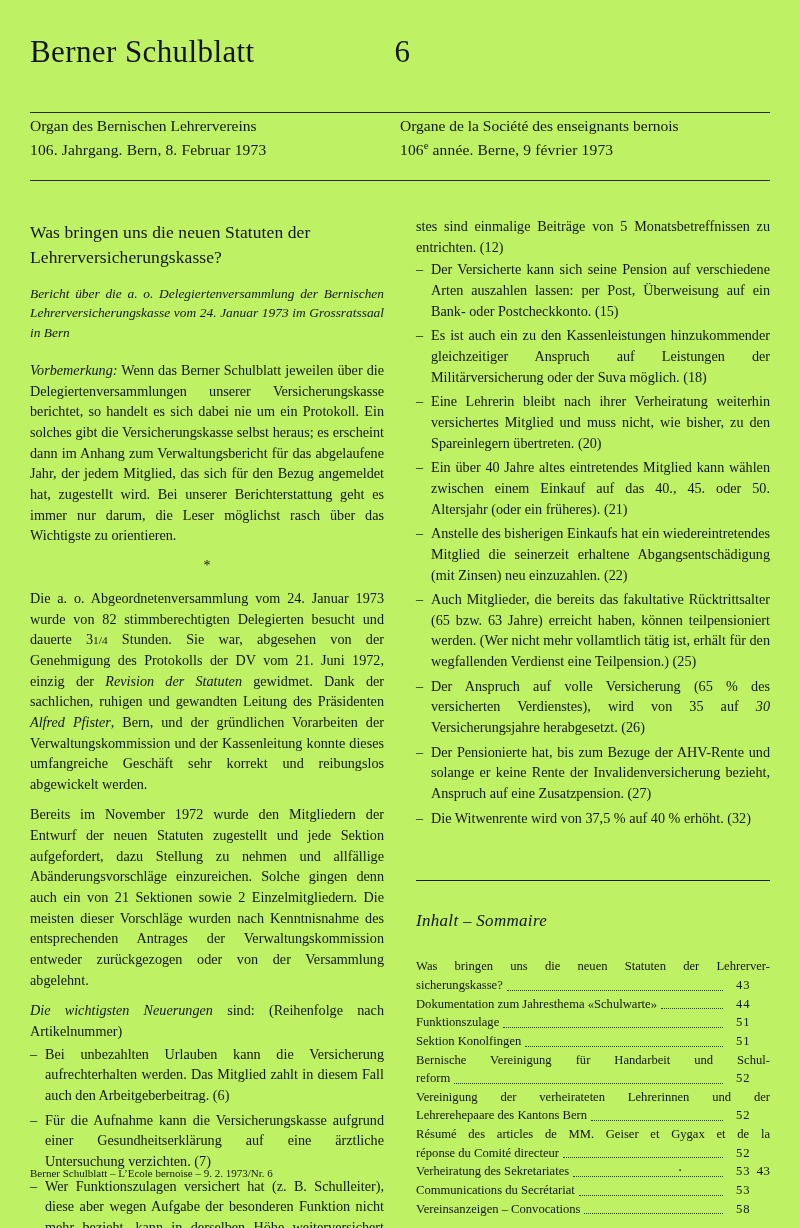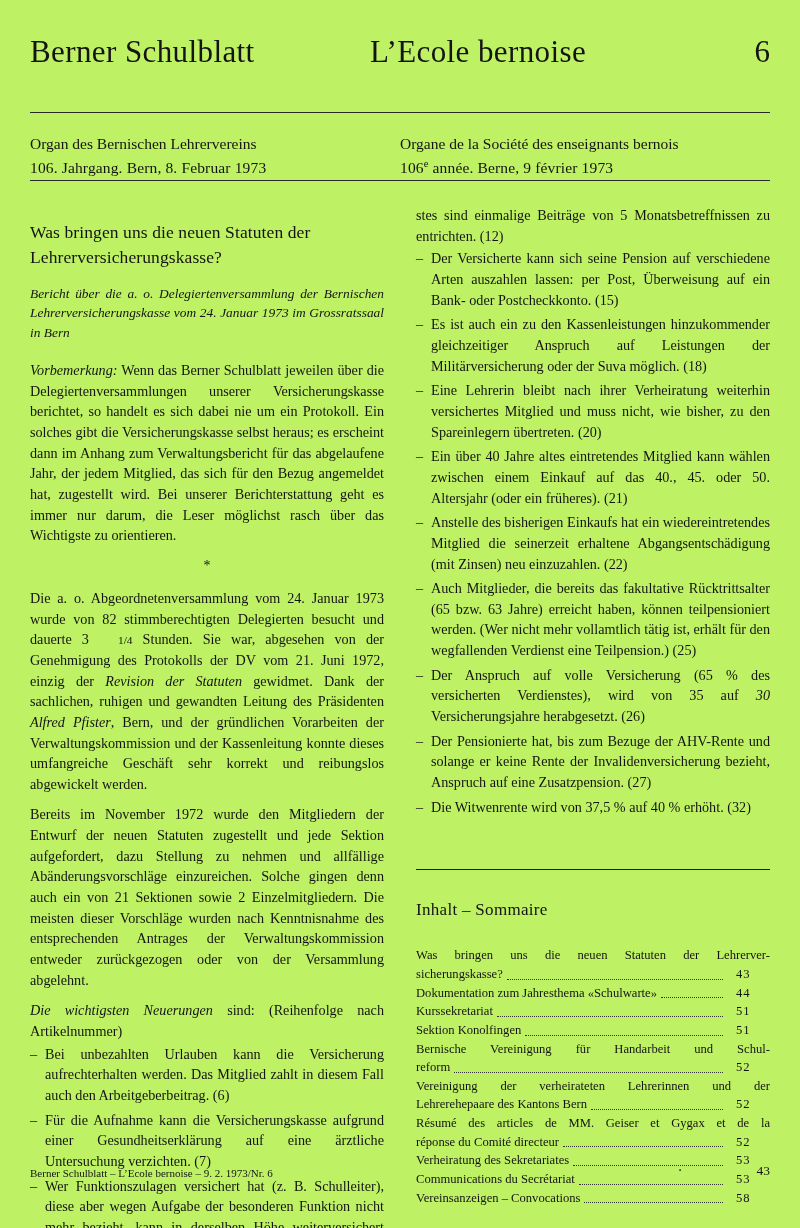--- a/index.html
+++ b/index.html
@@ -51,21 +51,21 @@
     width: 740px;
     height: 1px;
     background: #2a2a2a;
   }
   .rule.top { top: 112px; }
   .rule.bottom { top: 180px; }
 
   .subhead {
     position: absolute;
     left: 30px;
-    top: 132px;
+    top: 114px;
     width: 740px;
     display: flex;
     font-family: Liberation Serif, serif;
   }
   .subhead-col { width: 370px; font-size: 15.5px; line-height: 1.52; }
   .subhead-col .l2 { letter-spacing: .15px; }
   .subhead-col sup { font-size: .68em; vertical-align: super; }
 
   
   .columns {
@@ -125,33 +125,34 @@
     text-align: justify;
     margin-bottom: 4px;
   }
   ul.dashlist li .dash {
     position: absolute;
     left: 0;
     top: 0;
   }
   ul.dashlist li em { font-style: italic; }
 
-  .frac { font-size: .8em; padding-left: 29px; }
+  .frac { font-size: .8em; }
 
   
   .toc-rule {
     height: 1px;
     background: #1c1c1c;
     margin: 24px 0 30px 0;
   }
   h2.toc-title {
     font-size: 17px;
     font-weight: normal;
     margin: 0 0 26px 0;
     letter-spacing: .3px;
+    font-style: italic;
   }
   .toc-list { font-size: 12.6px; line-height: 1.48; }
   .toc-entry {
     display: flex;
     align-items: flex-end;
     margin-bottom: 0px;
   }
   .toc-text {
     flex: 0 1 auto;
     text-align: justify;
@@ -194,21 +195,20 @@
   .footer-center { width: 60px; text-align: center; font-size: 14px; }
   .footer-right { width: 60px; text-align: right; font-size: 13.5px; }
 </style>
 </head>
 <body>
 
 <div class="page">
 
   <div class="masthead">
     <div class="masthead-de">Berner Schulblatt</div>
-    <div class="masthead-fr">L’Ecole bernoise</div>
     <div class="masthead-issue">6</div>
   </div>
 
   <div class="rule top"></div>
 
   <div class="subhead">
     <div class="subhead-col">
       <div>Organ des Bernischen Lehrervereins</div>
       <div class="l2">106. Jahrgang. Bern, 8. Februar 1973</div>
     </div>
@@ -241,21 +241,21 @@
       <ul class="dashlist">
         <li><span class="dash">–</span><span>Bei unbezahlten Urlauben kann die Versicherung aufrechterhalten werden. Das Mitglied zahlt in diesem Fall auch den Arbeitgeberbeitrag. (6)</span></li>
         <li><span class="dash">–</span><span>Für die Aufnahme kann die Versicherungskasse aufgrund einer Gesundheitserklärung auf eine ärztliche Untersuchung verzichten. (7)</span></li>
         <li><span class="dash">–</span><span>Wer Funktionszulagen versichert hat (z. B. Schulleiter), diese aber wegen Aufgabe der besonderen Funktion nicht mehr bezieht, kann in derselben Höhe weiterversichert bleiben, wenn die Funktionszulage wenigstens 10 Jahre versichert war und die Abgabe der Funktion im Maximum 5 Jahre vor dem fakultativen Rücktrittsalter erfolgt. (11)</span></li>
 
       </ul>
     </div>
 
     <div class="col">
 
-      <p class="body tight" style="">stes sind einmalige Beiträge von 5 Monatsbetreffnissen zu entrichten. (12)</p>
+      <p class="body tight" style="margin-top:11px;">stes sind einmalige Beiträge von 5 Monatsbetreffnissen zu entrichten. (12)</p>
 
       <ul class="dashlist">
         <li><span class="dash">–</span><span>Der Versicherte kann sich seine Pension auf verschiedene Arten auszahlen lassen: per Post, Überweisung auf ein Bank- oder Postcheckkonto. (15)</span></li>
         <li><span class="dash">–</span><span>Es ist auch ein zu den Kassenleistungen hinzukommender gleichzeitiger Anspruch auf Leistungen der Militärversicherung oder der Suva möglich. (18)</span></li>
         <li><span class="dash">–</span><span>Eine Lehrerin bleibt nach ihrer Verheiratung weiterhin versichertes Mitglied und muss nicht, wie bisher, zu den Spareinlegern übertreten. (20)</span></li>
         <li><span class="dash">–</span><span>Ein über 40 Jahre altes eintretendes Mitglied kann wählen zwischen einem Einkauf auf das 40., 45. oder 50. Altersjahr (oder ein früheres). (21)</span></li>
         <li><span class="dash">–</span><span>Anstelle des bisherigen Einkaufs hat ein wiedereintretendes Mitglied die seinerzeit erhaltene Abgangsentschädigung (mit Zinsen) neu einzuzahlen. (22)</span></li>
         <li><span class="dash">–</span><span>Auch Mitglieder, die bereits das fakultative Rücktrittsalter (65 bzw. 63 Jahre) erreicht haben, können teilpensioniert werden. (Wer nicht mehr vollamtlich tätig ist, erhält für den wegfallenden Verdienst eine Teilpension.) (25)</span></li>
         <li><span class="dash">–</span><span>Der Anspruch auf volle Versicherung (65 % des versicherten Verdienstes), wird von 35 auf </span><em>30</em><span> Versicherungsjahre herabgesetzt. (26)</span></li>
         <li><span class="dash">–</span><span>Der Pensionierte hat, bis zum Bezuge der AHV-Rente und solange er keine Rente der Invalidenversicherung bezieht, Anspruch auf eine Zusatzpension. (27)</span></li>
@@ -277,21 +277,21 @@
           </span>
         </div>
 
         <div class="toc-entry">
           <span class="toc-text">Dokumentation zum Jahresthema «Schulwarte»</span>
           <span class="toc-dots"></span>
           <span class="toc-page">44</span>
         </div>
 
         <div class="toc-entry">
-          <span class="toc-text">Kurssekretariat</span>
+          <span class="toc-text">Funktionszulage</span>
           <span class="toc-dots"></span>
           <span class="toc-page">51</span>
         </div>
 
         <div class="toc-entry">
           <span class="toc-text">Sektion Konolfingen</span>
           <span class="toc-dots"></span>
           <span class="toc-page">51</span>
         </div>
 

